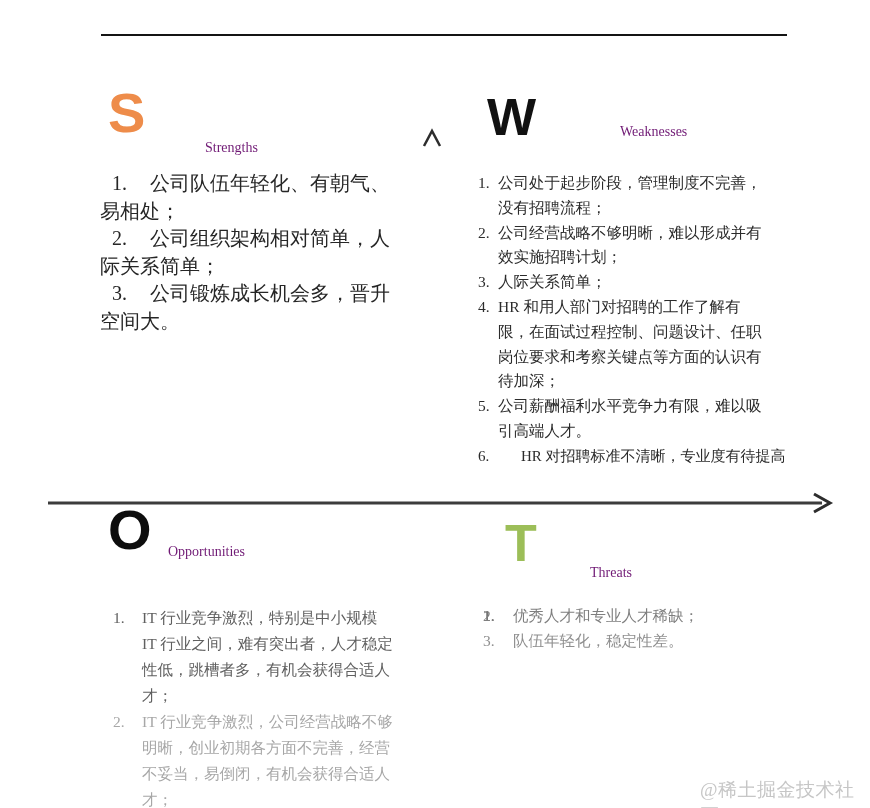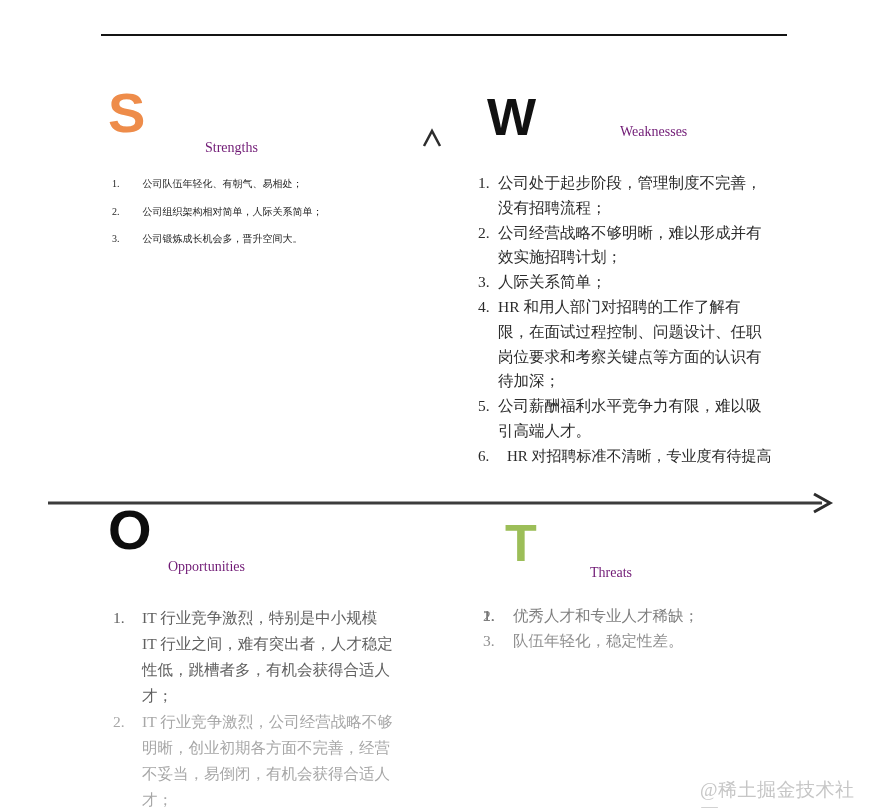--- a/index.html
+++ b/index.html
@@ -28,34 +28,34 @@
   .quad-label{
     position:absolute;font-family:Liberation Serif, serif;
     font-size:14px;color:#701a75;
   }
   ol.items{position:absolute;margin:0;padding:0;list-style:none;}
   ol.items li{margin:0;}
   .num{display:inline;}
   
   .quad-s{left:100px;top:88px;width:310px;height:220px;}
   .quad-s .quad-label{left:105px;top:52px;}
-  .quad-s ol.items{left:0;top:82px;width:296px;font-size:10px;line-height:27.5px;color:#262626;}
+  .quad-s ol.items{left:0;top:82px;width:296px;font-size:20px;line-height:27.5px;color:#262626;}
   .quad-s li{text-indent:12px;}
   .quad-s .num{margin-right:23px;}
   
   .quad-w{left:470px;top:92px;width:340px;height:400px;}
   .quad-w .quad-label{left:150px;top:32px;}
   .quad-w ol.items{left:8px;top:79px;width:292px;font-size:15.5px;line-height:24.8px;color:#2b2b2b;}
   .quad-w li{position:relative;padding-left:20px;}
   .quad-w li .num{position:absolute;left:0;top:0;}
   .quad-w li:last-child{white-space:nowrap;font-size:15px;}
-  .quad-w li:last-child .txt{margin-left:9px;}
+  .quad-w li:last-child .txt{margin-left:23px;}
   
   .quad-o{left:100px;top:505px;width:320px;height:303px;}
-  .quad-o .quad-label{left:68px;top:54px;}
+  .quad-o .quad-label{left:68px;top:39px;}
   .quad-o ol.items{left:13px;top:100px;width:282px;font-size:15.5px;line-height:26px;}
   .quad-o li{position:relative;padding-left:29px;}
   .quad-o li .num{position:absolute;left:0;top:0;}
   .quad-o li:nth-child(1){color:#606060;}
   .quad-o li:nth-child(2){color:#a7a7a7;}
   
   .quad-t{left:478px;top:518px;width:340px;height:220px;}
   .quad-t .quad-label{left:112px;top:47px;}
   .quad-t ol.items{left:5px;top:85px;width:292px;font-size:15.5px;line-height:25px;}
   .quad-t li{position:relative;padding-left:30px;}

